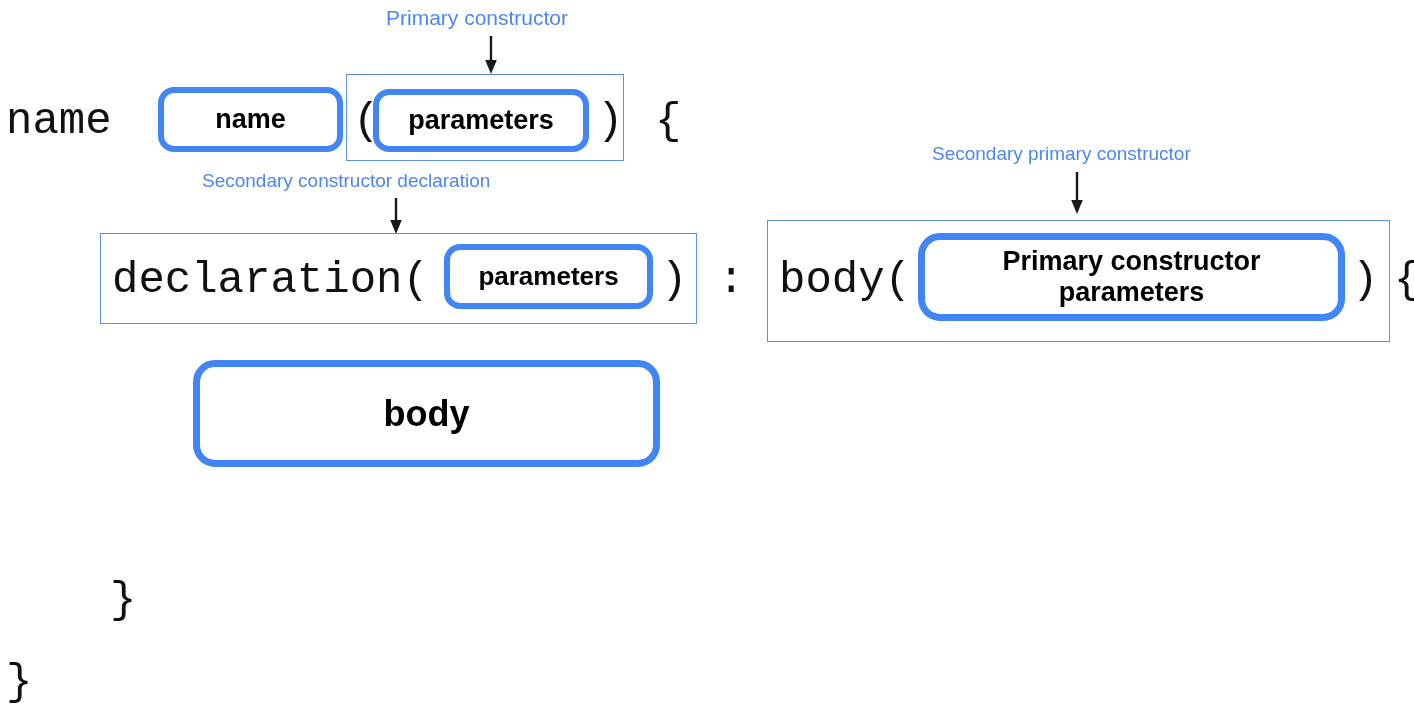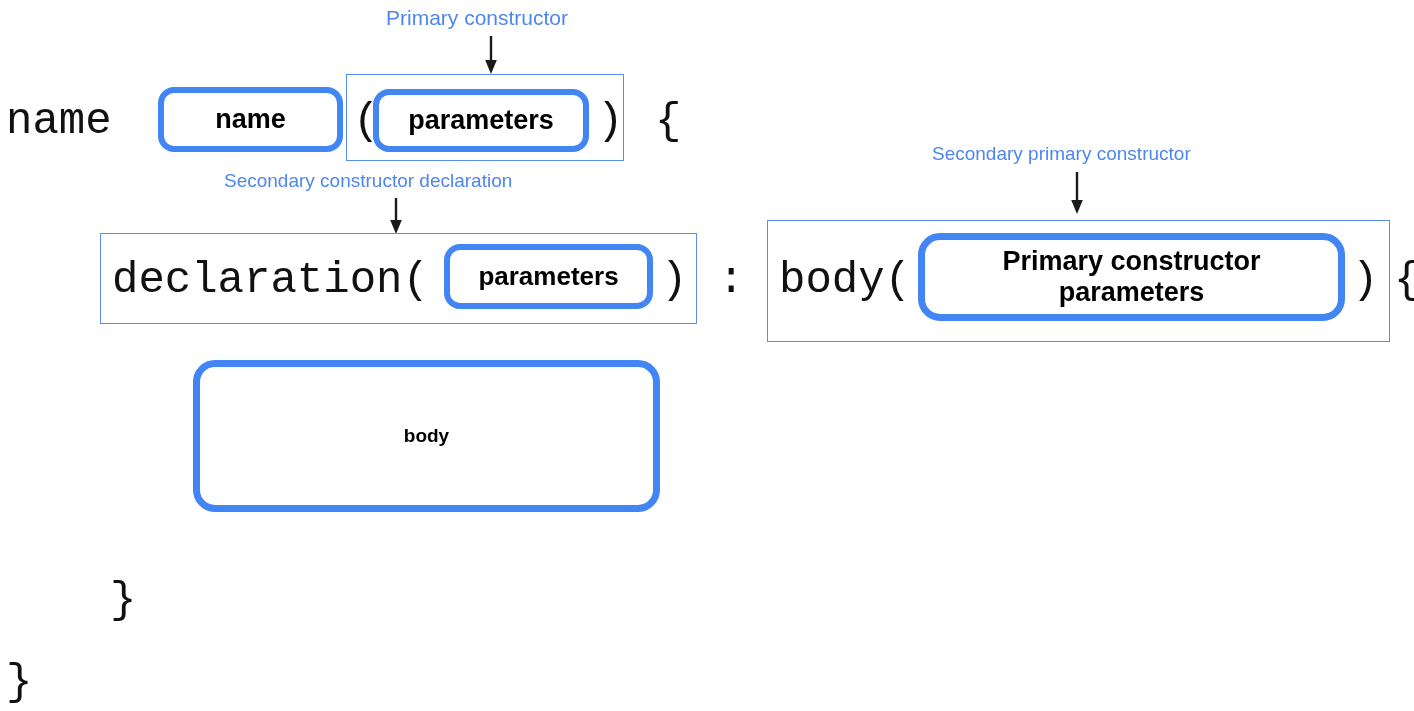--- a/index.html
+++ b/index.html
@@ -91,21 +91,21 @@
   <div class="round-box" style="left:158px; top:87px; width:185px; height:65px; font-size:27px;">name</div>
 
   <div class="code" style="left:353px; top:99px; font-size:44px;">(</div>
 
   <div class="round-box" style="left:373px; top:89px; width:216px; height:63px; font-size:27px;">parameters</div>
 
   <div class="code" style="left:597px; top:99px; font-size:44px;">)</div>
 
   <div class="code" style="left:655px; top:99px; font-size:44px;">{</div>
 
-  <div class="annot" style="left:224px; top:171px; font-size:19px;">Secondary constructor declaration</div>
+  <div class="annot" style="left:202px; top:171px; font-size:19px;">Secondary constructor declaration</div>
 
   <div class="arrow" style="left:386px; top:198px;">
     <svg width="20" height="36" viewBox="0 0 20 36" aria-hidden="true">
       <line x1="10" y1="0" x2="10" y2="25" stroke="#1a1a1a" stroke-width="2.4"></line>
       <polygon points="10,36 4.2,22 15.8,22" fill="#1a1a1a"></polygon>
     </svg>
   </div>
 
   <div class="thin-rect" style="left:100px; top:233px; width:597px; height:91px;"></div>
 
@@ -132,19 +132,19 @@
 
   <div class="round-box thickest" style="left:918px; top:233px; width:427px; height:88px; font-size:27px; line-height:1.15; flex-direction:column;">
     <span>Primary constructor</span>
     <span>parameters</span>
   </div>
 
   <div class="code" style="left:1352px; top:258px; font-size:44px;">)</div>
 
   <div class="code" style="left:1394px; top:258px; font-size:44px;">{</div>
 
-  <div class="round-box thickest" style="left:193px; top:360px; width:467px; height:152px; font-size:19px;">body</div>
+  <div class="round-box thickest" style="left:193px; top:360px; width:467px; height:107px; font-size:36px;">body</div>
 
   <div class="code" style="left:110px; top:578px; font-size:44px;">}</div>
 
   <div class="code" style="left:6px; top:660px; font-size:44px;">}</div>
 
 </div>
 
 </body></html>

